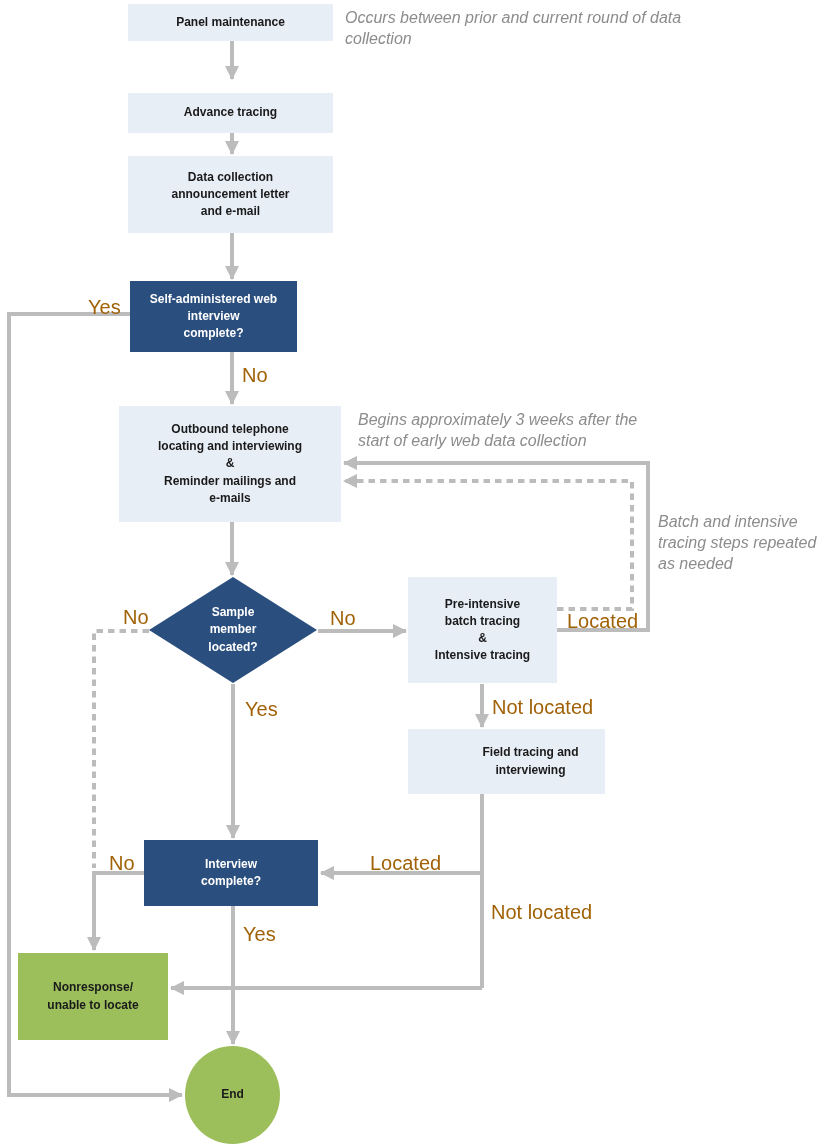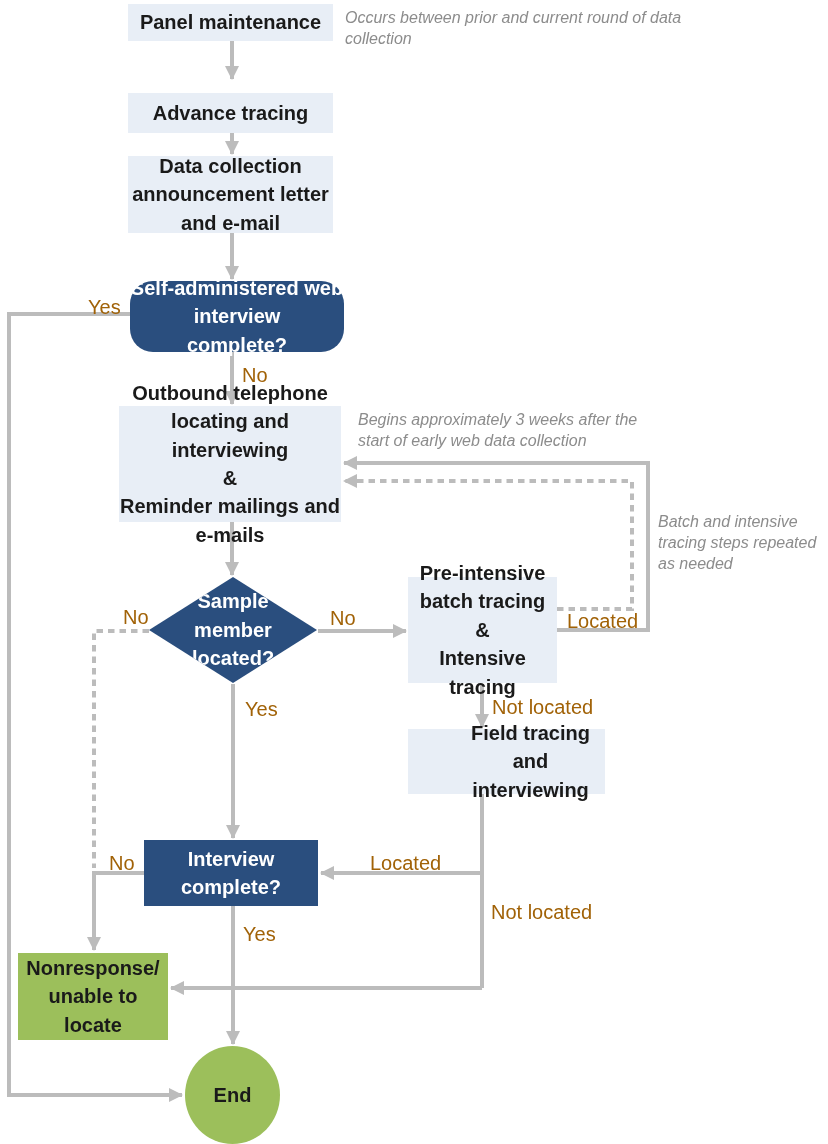--- a/index.html
+++ b/index.html
@@ -6,21 +6,21 @@
   .canvas {
     position:relative; width:828px; height:1144px; background:#ffffff;
     font-family:"Liberation Sans", sans-serif; overflow:hidden;
   }
   svg.connectors { position:absolute; left:0; top:0; z-index:1; }
   .conn { fill:none; stroke:var(--line-gray); stroke-width:4; }
   .conn.dashed { stroke-dasharray:6.5 5; }
   .arrowhead { fill:var(--line-gray); }
   .node {
     position:absolute; z-index:2; display:flex; align-items:center; justify-content:center;
-    text-align:center; white-space:pre-line; font-weight:bold; font-size:20px; line-height:1.42;
+    text-align:center; white-space:pre-line; font-weight:bold; font-size:12px; line-height:1.42;
     color:#1a1a1a; background:var(--light-box);
   }
   .node.dark { background:var(--dark-blue); color:#ffffff; }
   .node.green { background:var(--green); }
   .diamond { clip-path:polygon(50% 0, 100% 50%, 50% 100%, 0 50%); }
   .ellipse { border-radius:50%; }
   .edge-label {
     position:absolute; z-index:3; font-size:20px; color:#a16207; white-space:nowrap;
   }
   .note {
@@ -59,21 +59,21 @@
   </svg>
 
   <div class="node" style="left:128px; top:4px; width:205px; height:37px;">Panel maintenance</div>
 
   <div class="node" style="left:128px; top:93px; width:205px; height:40px;">Advance tracing</div>
 
   <div class="node" style="left:128px; top:156px; width:205px; height:77px;">Data collection
 announcement letter
 and e-mail</div>
 
-  <div class="node dark" style="left:130px; top:281px; width:214px; height:71px;border-radius:23px;">Self-administered web
+  <div class="node dark" style="left:130px; top:281px; width:167px; height:71px;">Self-administered web
 interview
 complete?</div>
 
   <div class="node" style="left:119px; top:406px; width:222px; height:116px;">Outbound telephone
 locating and interviewing
 &amp;
 Reminder mailings and
 e-mails</div>
 
   <div class="node dark diamond" style="left:149px; top:577px; width:168px; height:106px;">Sample

